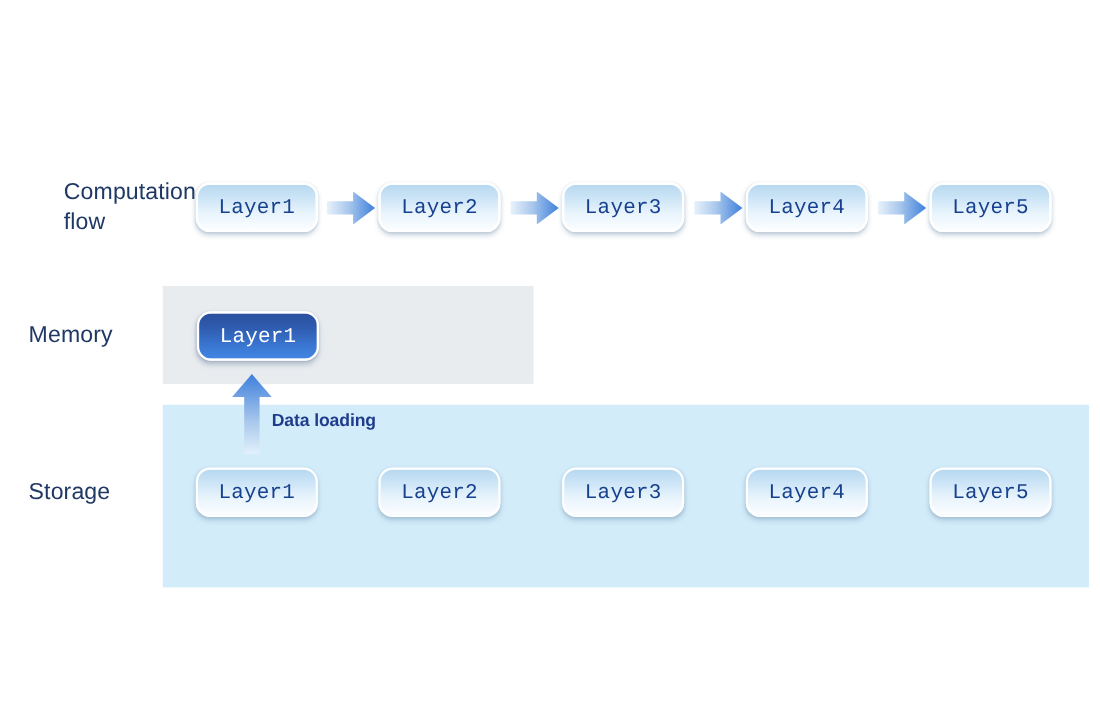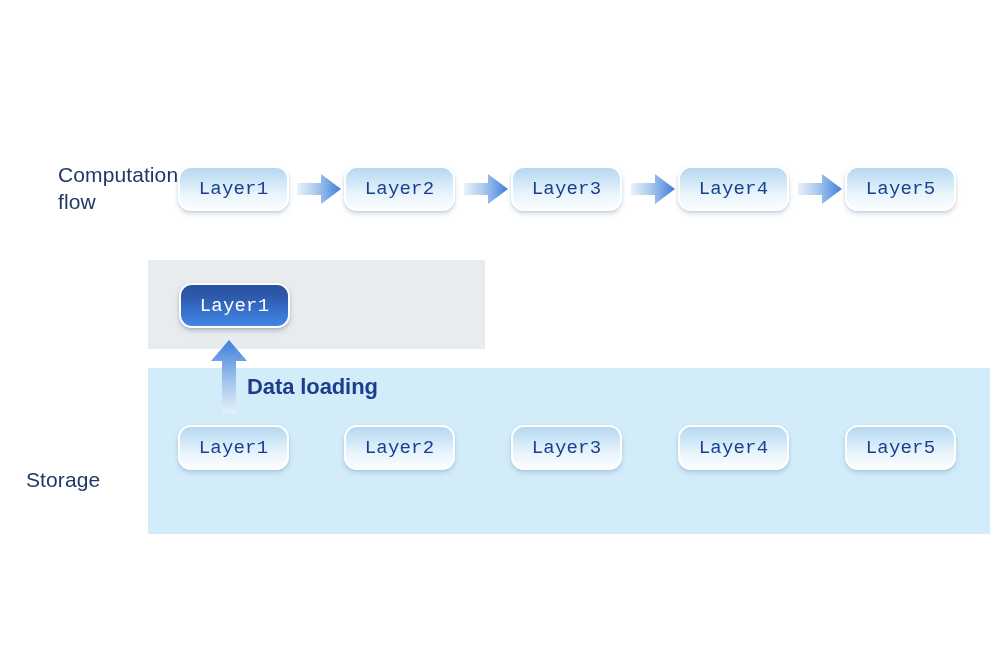--- a/index.html
+++ b/index.html
@@ -27,21 +27,21 @@
     position: absolute;
     color: #1f3864;
     font-size: 21px;
     line-height: 27px;
     font-family: "Liberation Sans", sans-serif;
     white-space: pre-line;
     letter-spacing: 0.1px;
   }
   #label-computation { left: 26px; top: 161px; width: 150px; margin-left: 32px; }
   #label-memory      { left: 26px; top: 291px; width: 150px; }
-  #label-storage     { left: 26px; top: 434px; width: 150px; margin-top: 32px; }
+  #label-storage     { left: 26px; top: 434px; width: 150px; }
 
   
   .band {
     position: absolute;
   }
   #memory-band {
     left: 148px;
     top: 260px;
     width: 337px;
     height: 89px;
@@ -94,36 +94,37 @@
     position: absolute;
     left: 208px;
     top: 339px;
     width: 42px;
     height: 74px;
   }
   #load-label {
     position: absolute;
     left: 247px;
     top: 374px;
-    font-size: 22px;
+    font-size: 16px;
     font-weight: bold;
     color: #1f3c8c;
     letter-spacing: -0.1px;
   }
 </style>
 </head>
 <body>
 
 <div id="canvas">
 
   <div class="band" id="memory-band"></div>
   <div class="band" id="storage-band"></div>
 
   <div class="row-label" id="label-computation">Computation
 flow</div>
+  <div class="row-label" id="label-memory">Memory</div>
   <div class="row-label" id="label-storage">Storage</div>
 
   <div class="chip chip-light" style="left:178px; top:166px;">Layer1</div>
   <div class="chip chip-light" style="left:344px; top:166px;">Layer2</div>
   <div class="chip chip-light" style="left:511px; top:166px;">Layer3</div>
   <div class="chip chip-light" style="left:678px; top:166px;">Layer4</div>
   <div class="chip chip-light" style="left:845px; top:166px;">Layer5</div>
 
   <div class="flow-arrow" style="left:297px; top:174px;">
     <svg width="44" height="30" viewBox="0 0 44 30" xmlns="http://www.w3.org/2000/svg">

